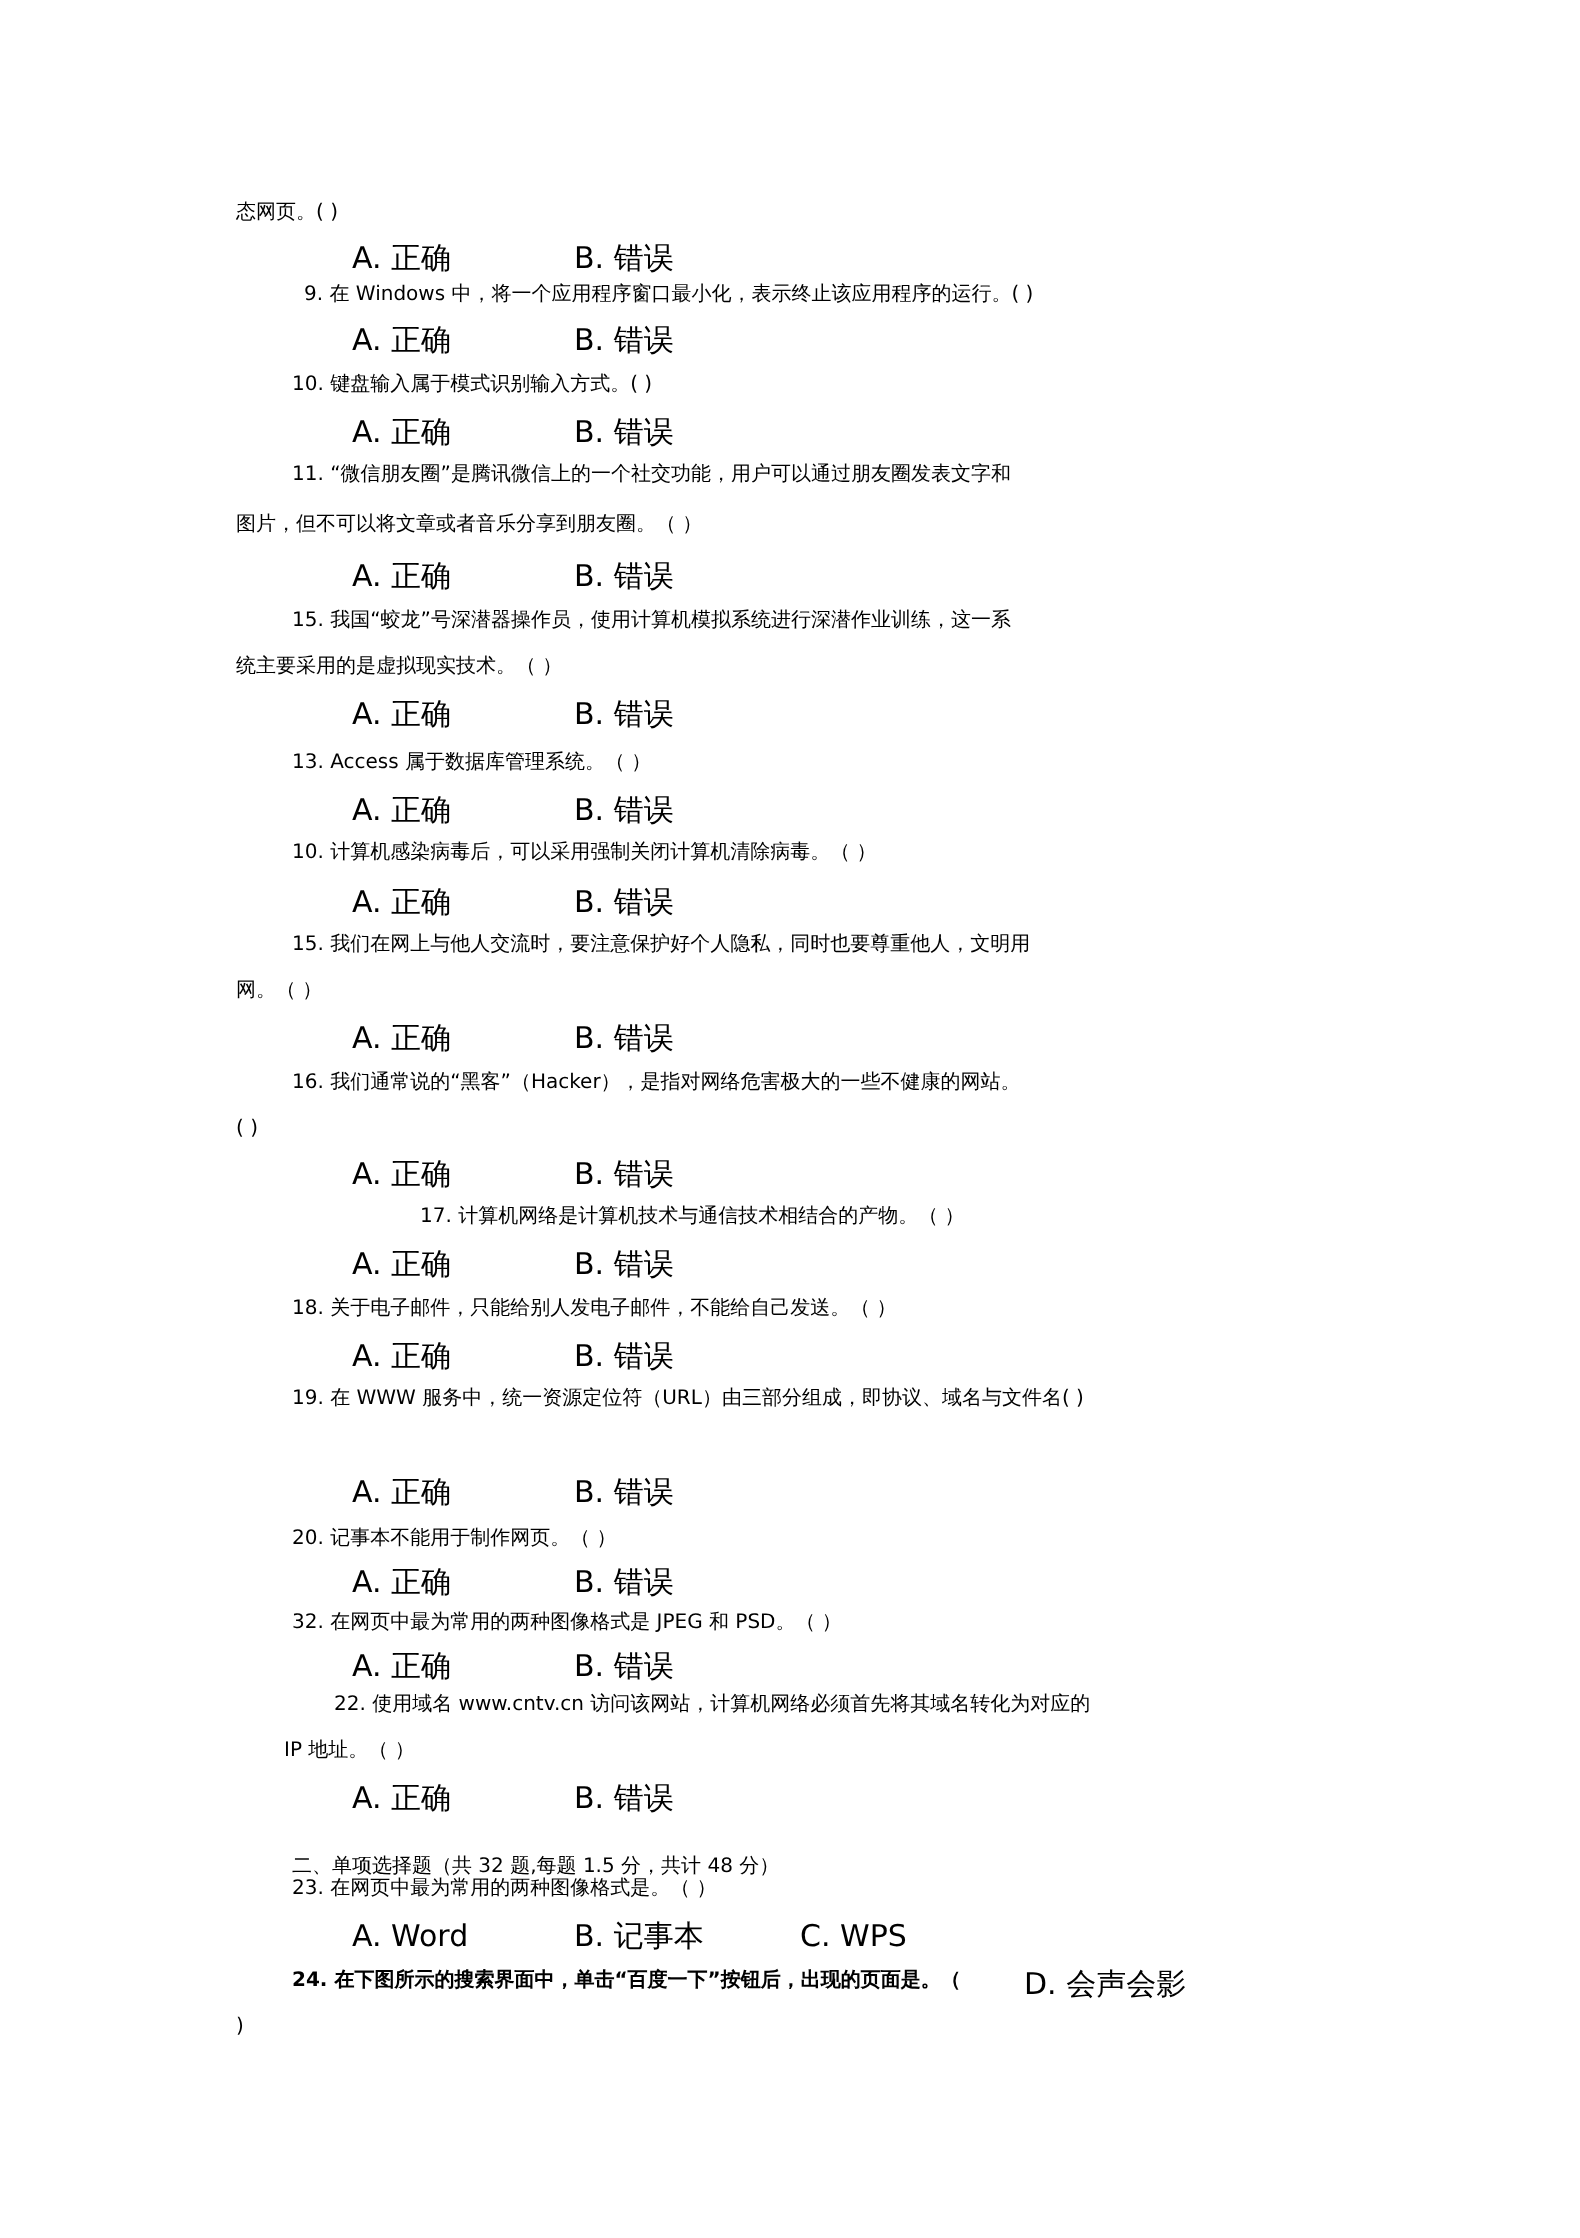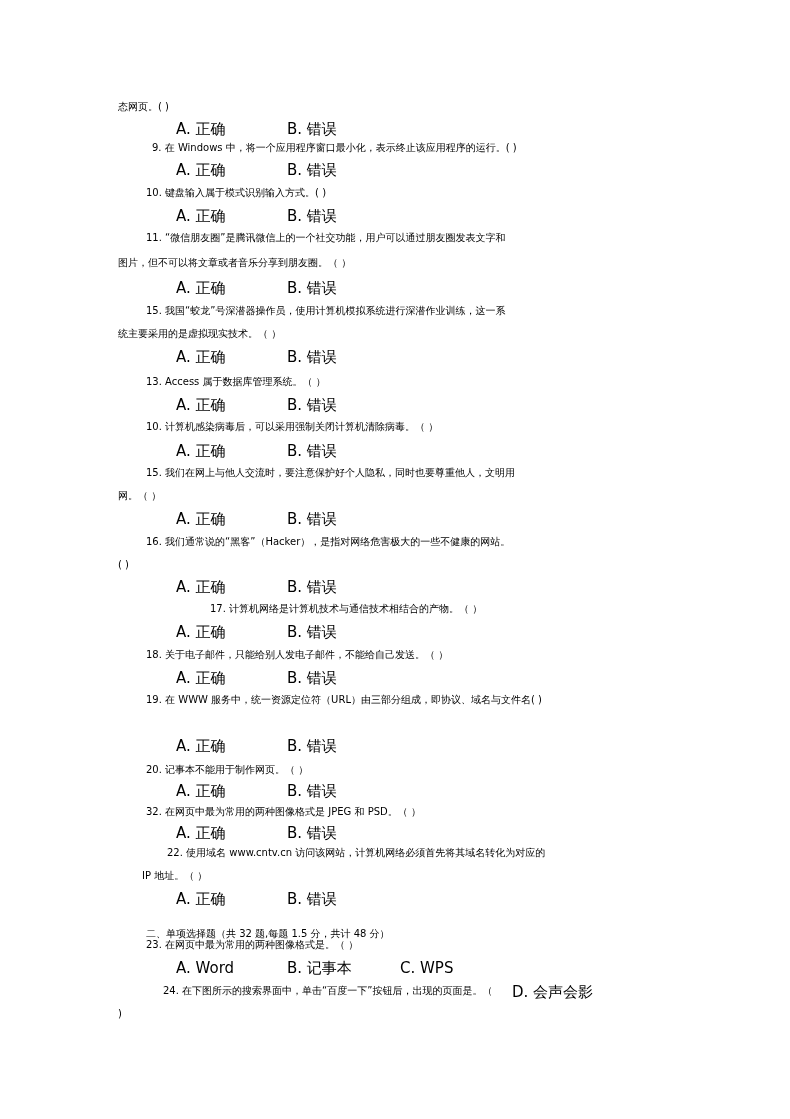--- a/index.html
+++ b/index.html
@@ -122,17 +122,17 @@
 
 <div class="line" style="left:146px;top:937px;">
   <span>23.</span>
   <span>在网页中最为常用的两种图像格式是。（          ）</span>
 </div>
 <div class="opt" style="left:176px;top:960px;">A. Word</div>
 <div class="opt" style="left:287px;top:960px;">B. 记事本</div>
 <div class="opt" style="left:400px;top:960px;">C. WPS</div>
 <div class="opt" style="left:512px;top:960px;margin-top:24px;">D. 会声会影</div>
 
-<div class="line" style="left:163px;top:983px;">
+<div class="line" style="left:146px;top:983px;font-weight:bold;">
   <span>24.</span>
   <span>在下图所示的搜索界面中，单击“百度一下”按钮后，出现的页面是。（</span>
 </div>
 <div class="line" style="left:118px;top:1006px;">)</div>
 
 </body></html>

